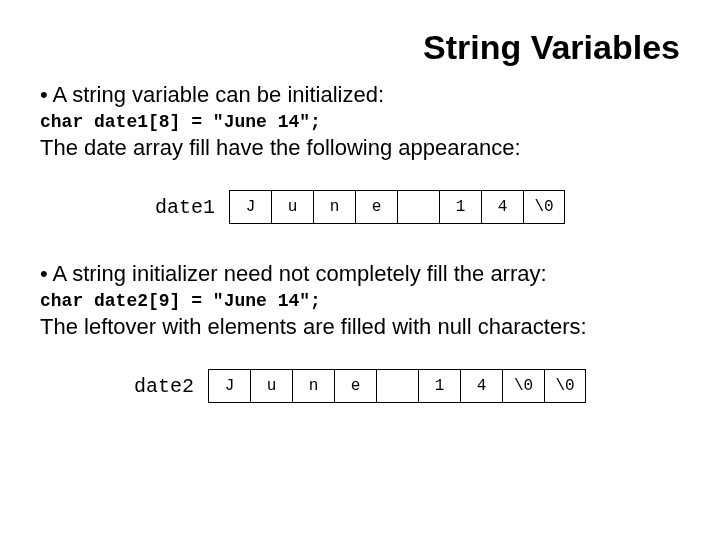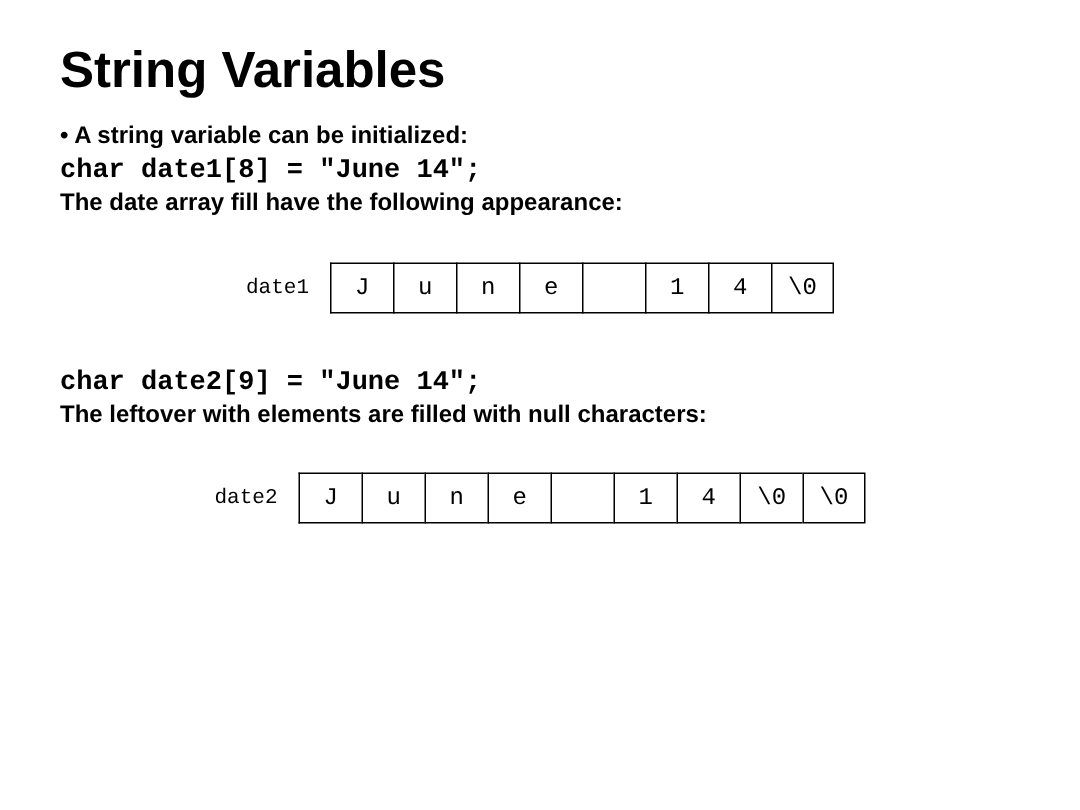--- a/index.html
+++ b/index.html
@@ -11,47 +11,46 @@
     font-family: Arial, Helvetica, sans-serif;
     color: #000;
     box-sizing: border-box;
   }
   .slide {
     padding: 20px 40px 20px 40px;
   }
   .title {
     font-size: 34px;
     font-weight: bold;
-    text-align: left;
+    text-align: right;
     margin: 8px 0 14px 0;
   }
   .body-text {
-    font-size: 16px;
+    font-size: 22px;
     line-height: 1.3;
     margin: 2px 0;
-    font-weight: bold;
   }
   .code-text {
     font-family: "Courier New", Courier, monospace;
     font-weight: bold;
     font-size: 18px;
     margin: 2px 0 2px 0;
   }
   .section-gap {
     height: 24px;
   }
   .array-fig {
     display: flex;
     align-items: center;
     justify-content: center;
     margin: 28px auto 10px auto;
   }
   .array-label {
     font-family: "Courier New", Courier, monospace;
-    font-size: 14px;
+    font-size: 20px;
     margin-right: 14px;
   }
   .array-boxes {
     display: flex;
   }
   .cell {
     width: 42px;
     height: 34px;
     border: 1px solid #000;
     border-right: none;
@@ -86,20 +85,21 @@
       <div class="cell">e</div>
       <div class="cell"> </div>
       <div class="cell">1</div>
       <div class="cell">4</div>
       <div class="cell">\0</div>
     </div>
   </div>
 
   <div class="section-gap"></div>
 
+  <div class="body-text">• A string initializer need not completely fill the array:</div>
   <div class="code-text">char date2[9] = "June 14";</div>
   <div class="body-text">The leftover with elements are filled with null characters:</div>
 
   <div class="array-fig">
     <div class="array-label">date2</div>
     <div class="array-boxes">
       <div class="cell">J</div>
       <div class="cell">u</div>
       <div class="cell">n</div>
       <div class="cell">e</div>

